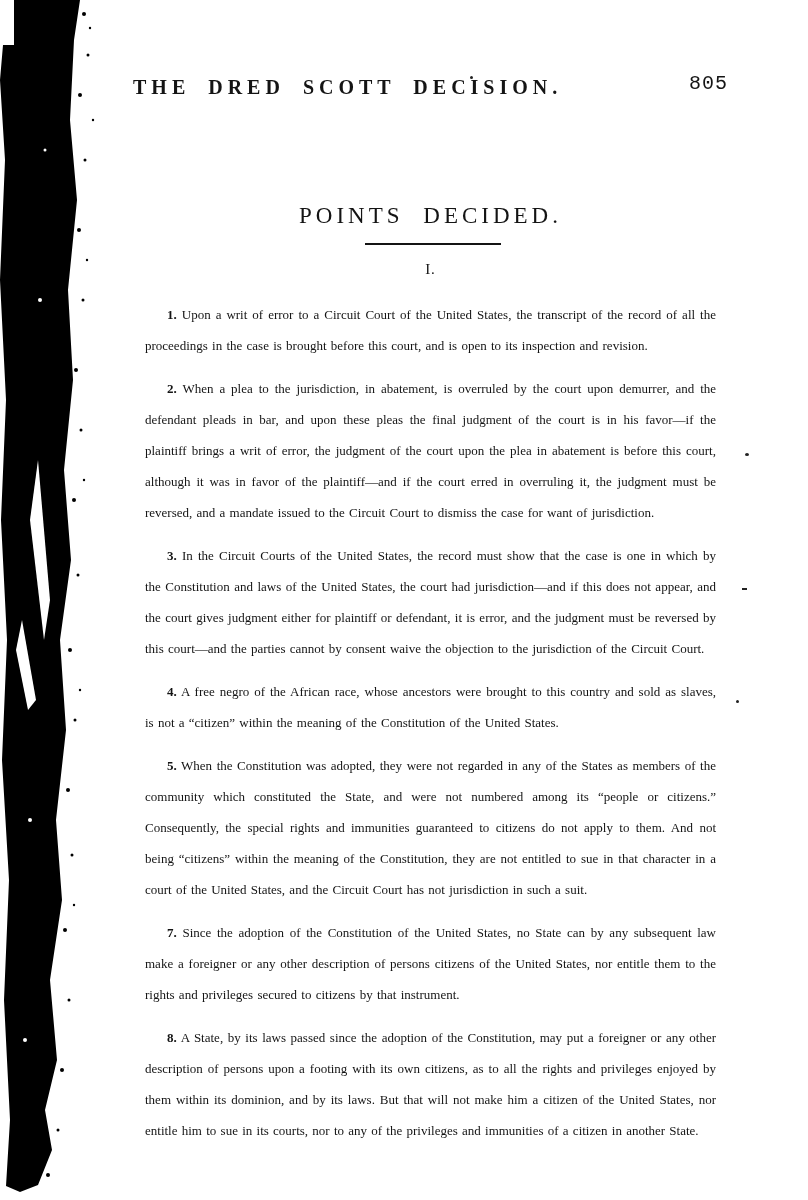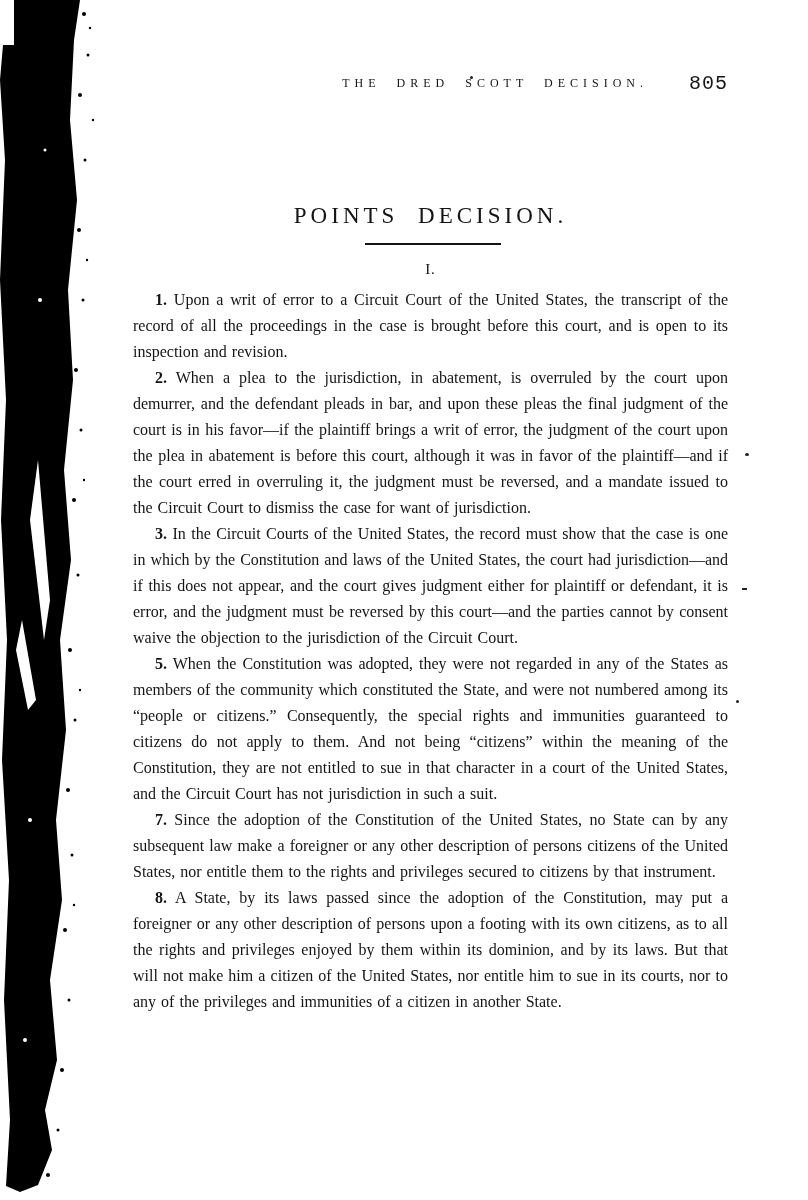--- a/index.html
+++ b/index.html
@@ -28,25 +28,26 @@
     top: 72px;
     left: 133px;
     width: 595px;
     height: 30px;
   }
   .running-title {
     position: absolute;
     left: 0;
     right: 80px;
     top: 4px;
-    text-align: right;
-    font-size: 12px;
+    text-align: left;
+    font-size: 20px;
     letter-spacing: 5px;
     word-spacing: 8px;
     white-space: nowrap;
+    font-weight: bold;
   }
   .page-number {
     position: absolute;
     right: 0;
     top: 0;
     font-size: 20px;
     letter-spacing: 1px;
     font-family: Liberation Mono, monospace;
   }
   .doc-title {
@@ -77,23 +78,23 @@
     font-size: 15px;
     letter-spacing: 1px;
   }
   .doc-body {
     position: absolute;
     top: 287px;
     left: 133px;
     width: 595px;
   }
   .para {
-    margin: 0;
-    font-size: 16px;
-    line-height: 26px;
+    margin: 12px;
+    font-size: 13px;
+    line-height: 31px;
     text-align: justify;
     text-indent: 22px;
     word-spacing: 1px;
   }
   .pnum {
     font-weight: bold;
   }
   .speck {
     position: absolute;
     background: #222;
@@ -153,24 +154,25 @@
 <span class="speck" style="left:470px; top:76px;"></span>
 <span class="speck" style="left:745px; top:453px; width:4px; height:3px;"></span>
 <span class="speck" style="left:742px; top:588px; width:5px; height:2px; border-radius:0;"></span>
 <span class="speck" style="left:736px; top:700px;"></span>
 
 <div class="running-header">
   <div class="running-title">THE DRED SCOTT DECISION.</div>
   <div class="page-number">805</div>
 </div>
 
-<div class="doc-title">POINTS DECISION.</div>
+<div class="doc-title">POINTS DECIDED.</div>
 <div class="title-rule"></div>
 <div class="section-numeral">I.</div>
 
 <div class="doc-body">
   <p class="para"><b class="pnum">1.</b> <span>Upon a writ of error to a Circuit Court of the United States, the transcript of the record of all the proceedings in the case is brought before this court, and is open to its inspection and revision.</span></p>
   <p class="para"><b class="pnum">2.</b> <span>When a plea to the jurisdiction, in abatement, is overruled by the court upon demurrer, and the defendant pleads in bar, and upon these pleas the final judgment of the court is in his favor—if the plaintiff brings a writ of error, the judgment of the court upon the plea in abatement is before this court, although it was in favor of the plaintiff—and if the court erred in overruling it, the judgment must be reversed, and a mandate issued to the Circuit Court to dismiss the case for want of jurisdiction.</span></p>
   <p class="para"><b class="pnum">3.</b> <span>In the Circuit Courts of the United States, the record must show that the case is one in which by the Constitution and laws of the United States, the court had jurisdiction—and if this does not appear, and the court gives judgment either for plaintiff or defendant, it is error, and the judgment must be reversed by this court—and the parties cannot by consent waive the objection to the jurisdiction of the Circuit Court.</span></p>
+  <p class="para"><b class="pnum">4.</b> <span>A free negro of the African race, whose ancestors were brought to this country and sold as slaves, is not a “citizen” within the meaning of the Constitution of the United States.</span></p>
   <p class="para"><b class="pnum">5.</b> <span>When the Constitution was adopted, they were not regarded in any of the States as members of the community which constituted the State, and were not numbered among its “people or citizens.” Consequently, the special rights and immunities guaranteed to citizens do not apply to them. And not being “citizens” within the meaning of the Constitution, they are not entitled to sue in that character in a court of the United States, and the Circuit Court has not jurisdiction in such a suit.</span></p>
   <p class="para"><b class="pnum">7.</b> <span>Since the adoption of the Constitution of the United States, no State can by any subsequent law make a foreigner or any other description of persons citizens of the United States, nor entitle them to the rights and privileges secured to citizens by that instrument.</span></p>
   <p class="para"><b class="pnum">8.</b> <span>A State, by its laws passed since the adoption of the Constitution, may put a foreigner or any other description of persons upon a footing with its own citizens, as to all the rights and privileges enjoyed by them within its dominion, and by its laws. But that will not make him a citizen of the United States, nor entitle him to sue in its courts, nor to any of the privileges and immunities of a citizen in another State.</span></p>
 </div>
 
 </body></html>

